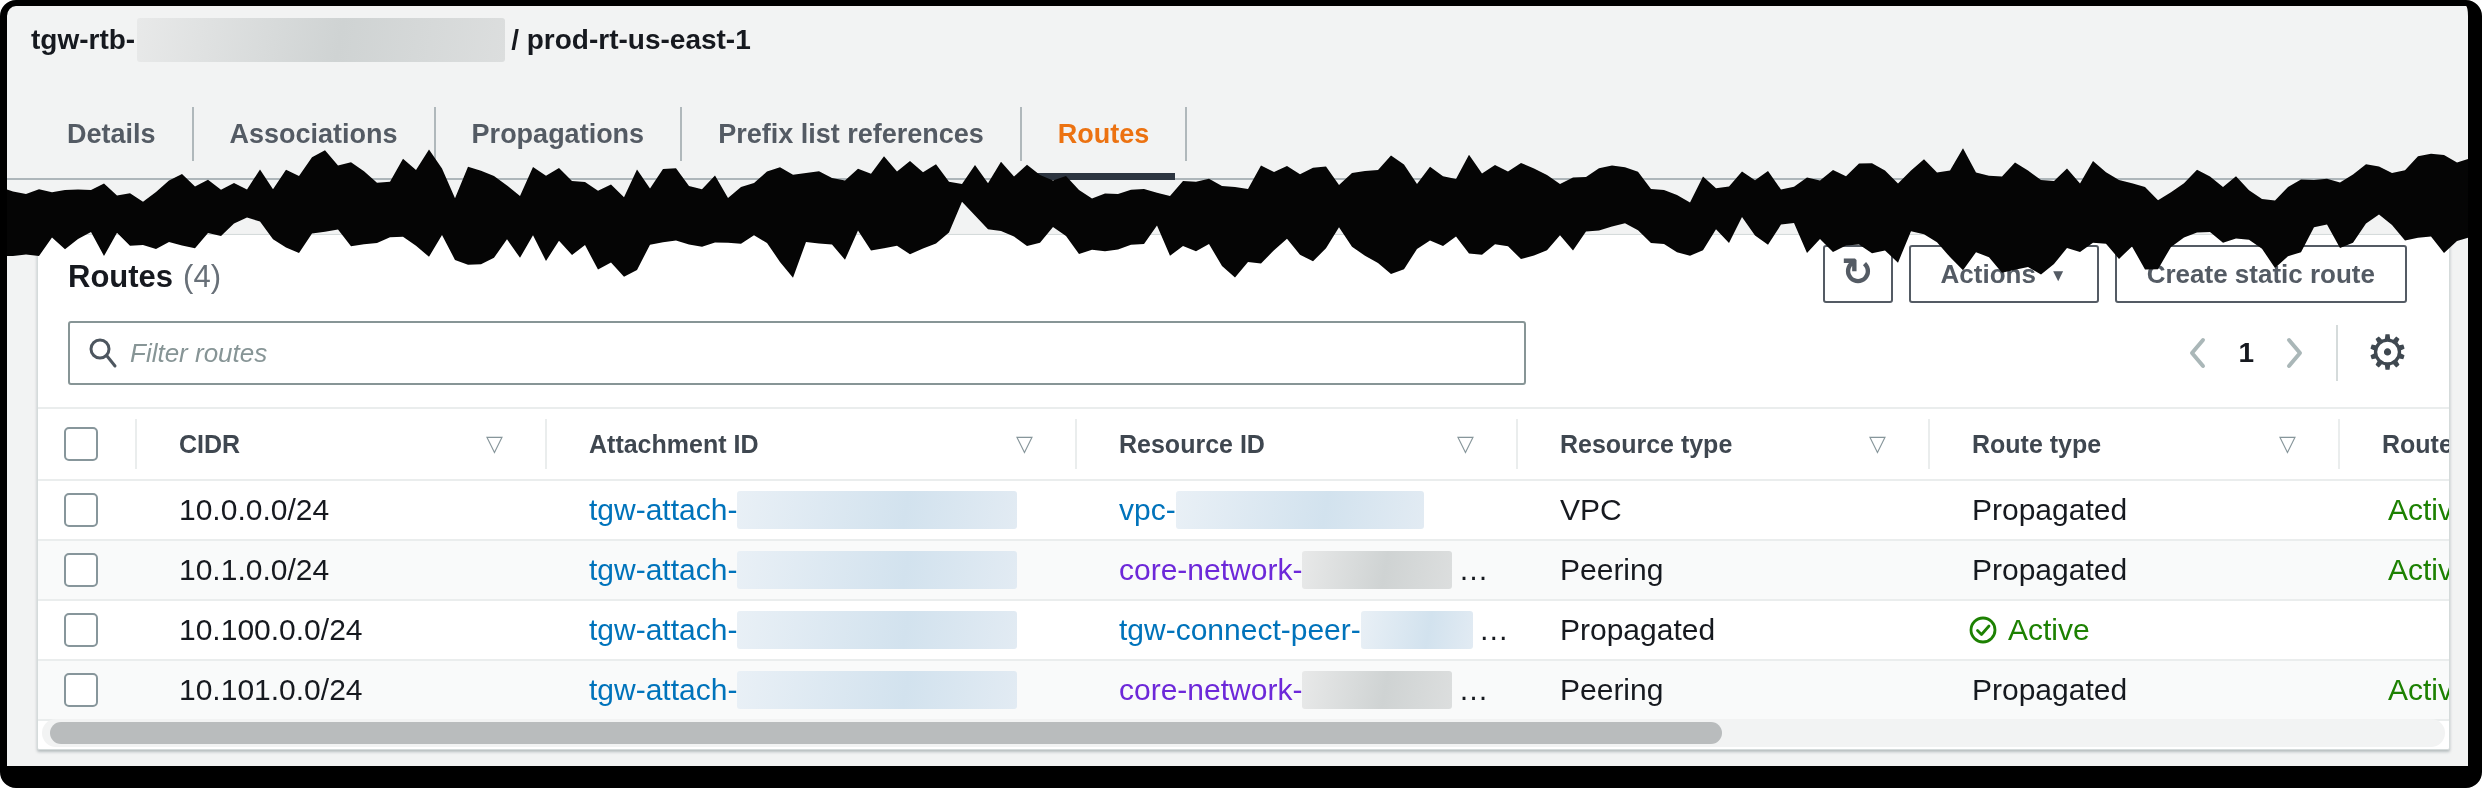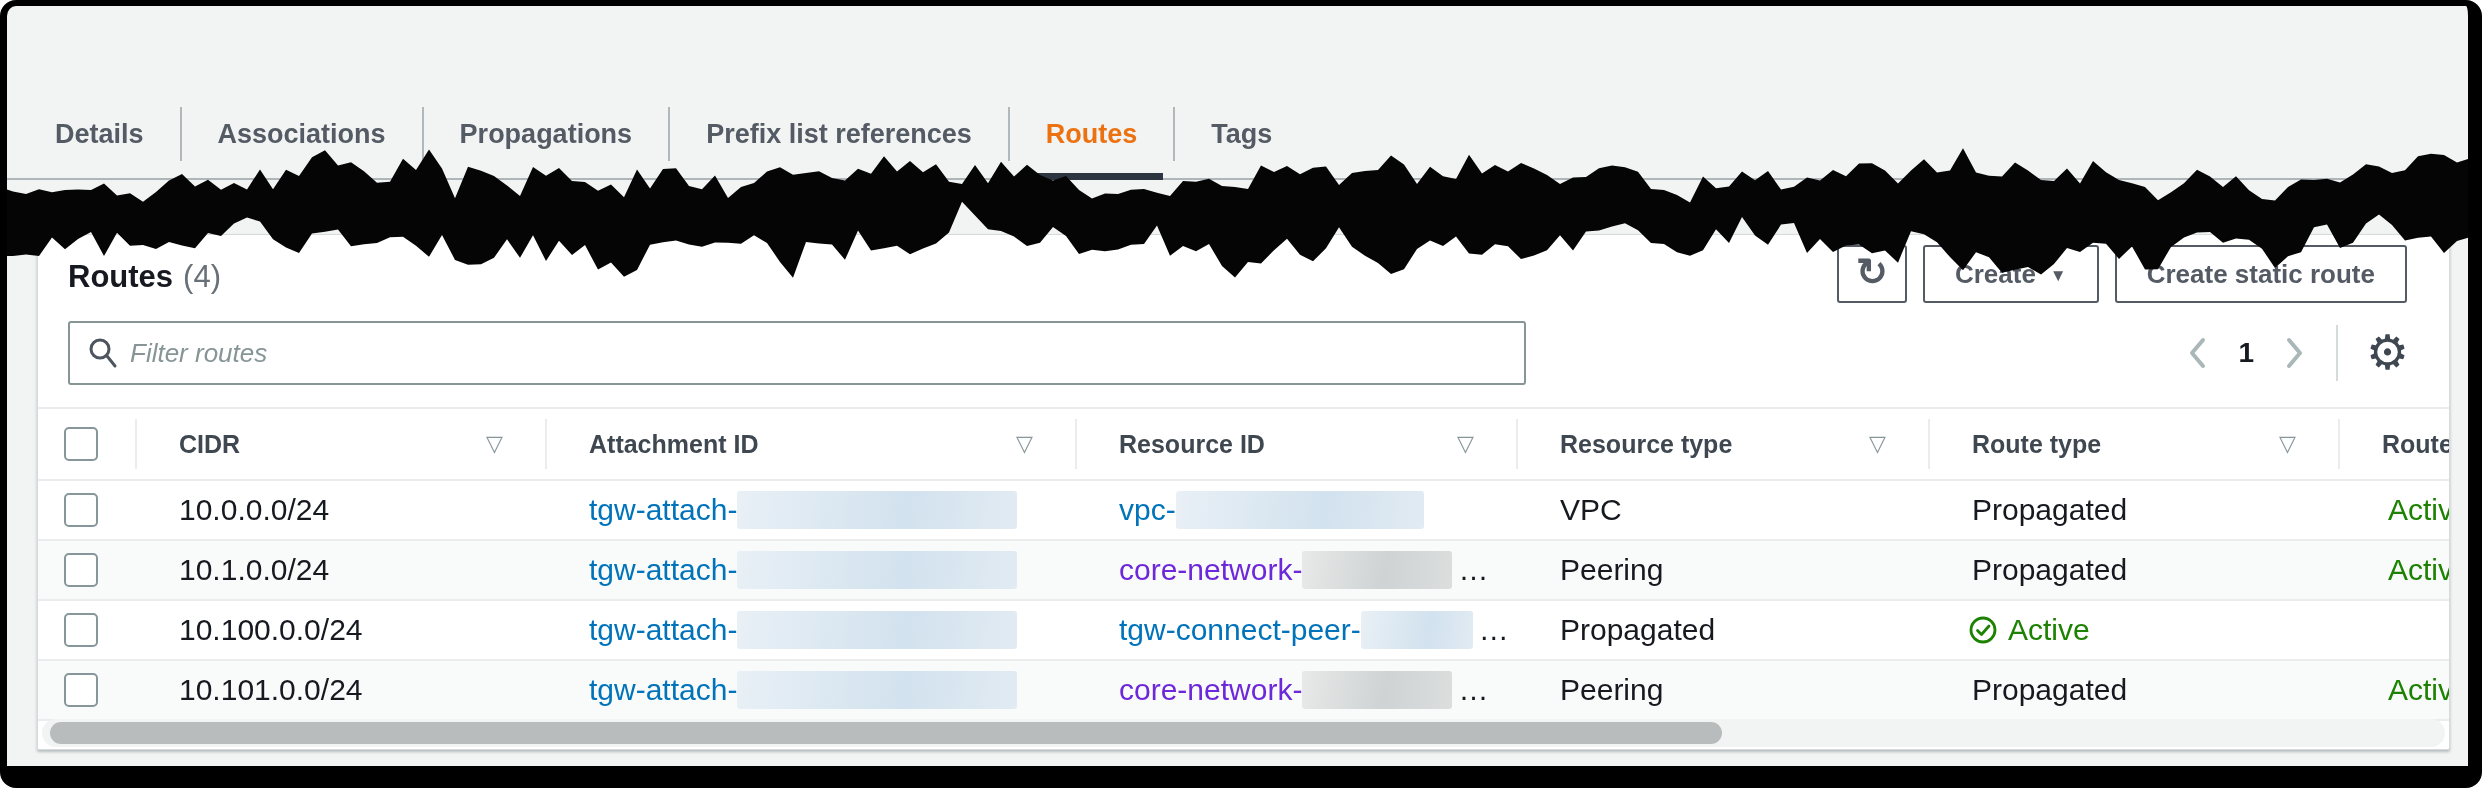--- a/index.html
+++ b/index.html
@@ -12,21 +12,21 @@
 
   
   .title-row{position:absolute;top:12px;left:24px;font-size:28px;font-weight:bold;color:#16191f;
              display:flex;align-items:center;white-space:pre;}
   .redact{display:inline-block;height:38px;border-radius:3px;vertical-align:middle;}
   .redact.gray{background:linear-gradient(100deg,#e8e9e9 0%,#cfd3d3 55%,#dcdede 100%);}
   .redact.blue{background:linear-gradient(100deg,#e9f0f6 0%,#d2e2ee 60%,#e2ebf3 100%);}
   .title-redact{width:368px;height:44px;margin:0 6px 0 2px;}
 
   
-  .tabs-row{position:absolute;top:82px;left:12px;display:flex;align-items:stretch;height:92px;z-index:1;}
+  .tabs-row{position:absolute;top:82px;left:24px;display:flex;align-items:stretch;height:92px;z-index:1;}
   .tab{display:flex;align-items:center;padding:0 36px;font-size:27px;font-weight:bold;color:#545b64;
        position:relative;cursor:pointer;}
   .tab.active{color:#ec7211;}
   .tab.active::after{content:"";position:absolute;left:10px;right:10px;bottom:0;height:7px;background:#2d3540;}
   .tab-sep{width:2px;background:#b0b8bb;align-self:center;height:54px;}
   .tabs-hr{position:absolute;top:172px;left:0;right:0;height:2px;background:#aeb6ba;}
 
   
   .torn{position:absolute;top:128px;left:-20px;width:2522px;height:152px;z-index:6;pointer-events:none;}
 
@@ -86,48 +86,52 @@
   
   .hscroll{position:absolute;left:4px;right:4px;bottom:2px;height:28px;background:#f2f3f3;border-radius:14px;}
   .hthumb{position:absolute;left:8px;top:3px;width:1672px;height:22px;border-radius:11px;background:#b9bcbd;cursor:grab;}
 </style>
 </head>
 <body>
 
 <div class="frame">
  <div class="screen">
 
+  <div class="title-row">
+    <span>tgw-rtb-</span>
+    <span class="redact gray title-redact"></span>
+    <span>/ prod-rt-us-east-1</span>
+  </div>
 
   <div class="tabs-row">
     <div class="tab">Details</div>
     <span class="tab-sep"></span>
     <div class="tab">Associations</div>
     <span class="tab-sep"></span>
     <div class="tab">Propagations</div>
     <span class="tab-sep"></span>
     <div class="tab">Prefix list references</div>
     <span class="tab-sep"></span>
     <div class="tab active">Routes</div>
     <span class="tab-sep"></span>
-    <div class="tab">Tags</div>
   </div>
   <div class="tabs-hr"></div>
 
   <div class="card">
 
     <div class="card-header">
       <div class="heading">
         <span>Routes</span><span class="h-count">(4)</span>
       </div>
       <div class="btns">
         <button class="btn icon-btn">
           <span class="refresh-glyph">↻</span>
         </button>
         <button class="btn">
-          <span>Create</span>
+          <span>Actions</span>
           <span class="caret">▼</span>
         </button>
         <button class="btn">
           <span>Create static route</span>
         </button>
       </div>
     </div>
 
     <div class="filter-row">
       <div class="search">

